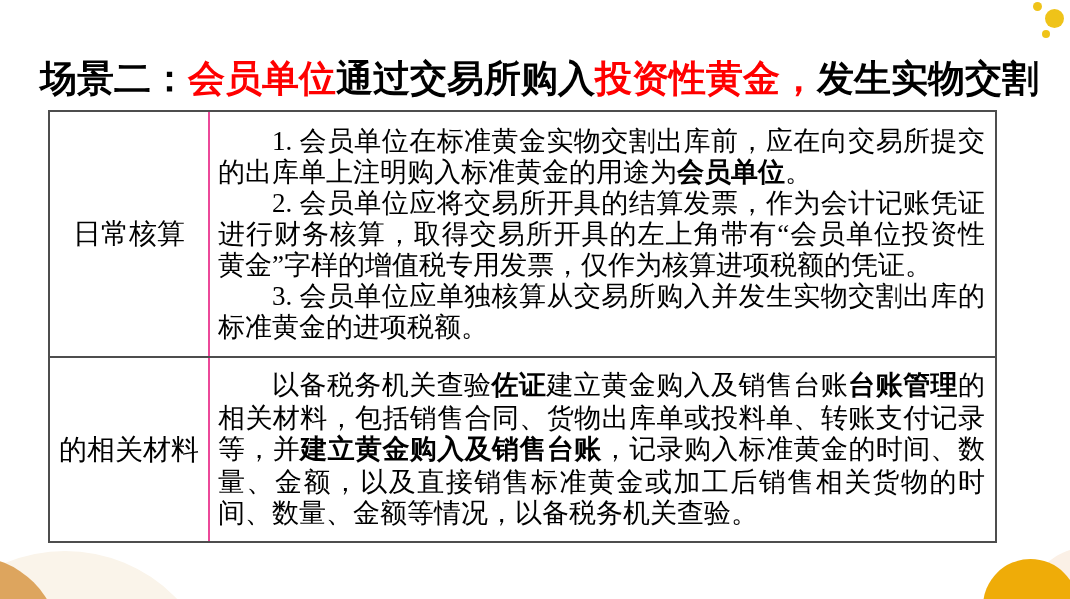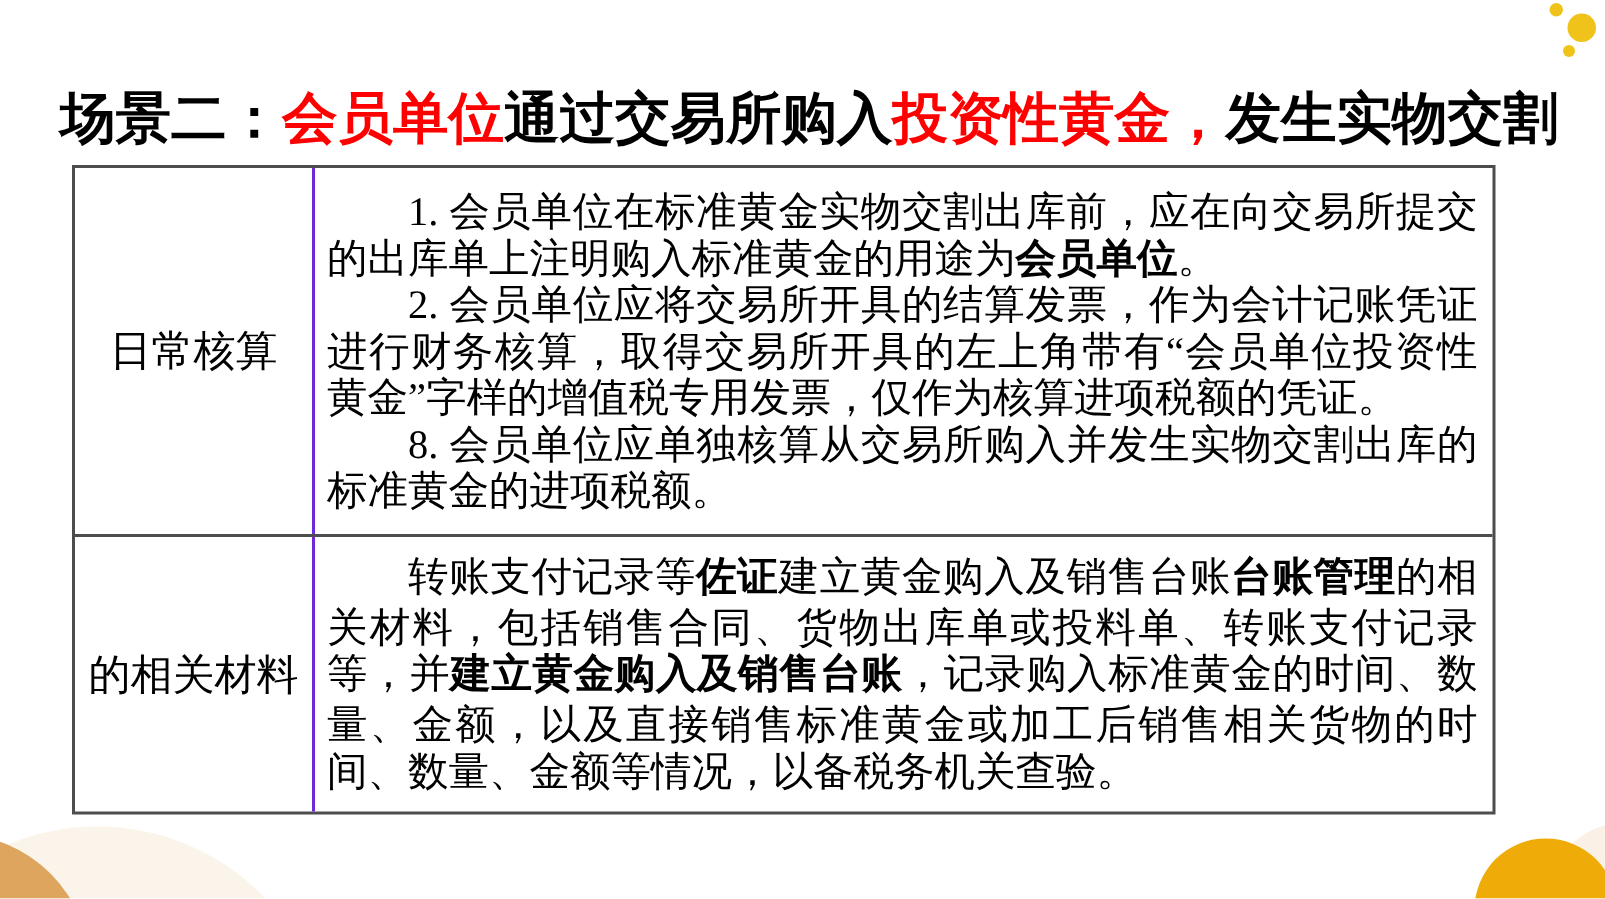--- a/index.html
+++ b/index.html
@@ -48,21 +48,21 @@
   .t-row.row-1 {
     height: 246px;
     border-bottom: 2px solid #4d4d4d;
   }
   .t-row.row-2 {
     height: 183px;
   }
   .label-cell {
     width: 160px;
     flex: 0 0 160px;
-    border-right: 2px solid #6d28d9;
+    border-right: 2px solid #ec4899;
     box-sizing: border-box;
     display: flex;
     align-items: center;
     justify-content: center;
     font-size: 28px;
     color: #000000;
     font-family: Liberation Serif, serif;
   }
   .content-cell {
     flex: 1;
@@ -104,28 +104,28 @@
 
   <h1 class="slide-title"><span style="color: rgb(0, 0, 0);">场景二：</span><span style="color: rgb(255, 0, 0);">会员单位</span><span style="color: rgb(0, 0, 0);">通过交易所购入</span><span style="color: rgb(255, 0, 0);">投资性黄金，</span><span style="color: rgb(0, 0, 0);">发生实物交割</span></h1>
 
   <div class="info-table">
 
     <div class="t-row row-1">
       <div class="label-cell">日常核算</div>
       <div class="content-cell">
           <p class="cell-para"><span>1. 会员单位在标准黄金实物交割出库前，应在向交易所提交的出库单上注明购入标准黄金的用途为</span><span style="font-weight: bold;">会员单位</span><span>。</span></p>
           <p class="cell-para"><span>2. 会员单位应将交易所开具的结算发票，作为会计记账凭证进行财务核算，取得交易所开具的左上角带有“会员单位投资性黄金”字样的增值税专用发票，仅作为核算进项税额的凭证。</span></p>
-          <p class="cell-para"><span>8. 会员单位应单独核算从交易所购入并发生实物交割出库的标准黄金的进项税额。</span></p>
+          <p class="cell-para"><span>3. 会员单位应单独核算从交易所购入并发生实物交割出库的标准黄金的进项税额。</span></p>
         </div>
     </div>
 
     <div class="t-row row-2">
       <div class="label-cell">的相关材料</div>
       <div class="content-cell">
-          <p class="cell-para"><span>转账支付记录等</span><span style="font-weight: bold; font-family: Liberation Mono, monospace;">佐证</span><span>建立黄金购入及销售台账</span><span style="font-weight: bold;">台账管理</span><span>的相关材料，包括销售合同、货物出库单或投料单、转账支付记录等，并</span><span style="font-weight: bold; font-family: Liberation Mono, monospace;">建立黄金购入及销售台账</span><span>，记录购入标准黄金的时间、数量、金额，以及直接销售标准黄金或加工后销售相关货物的时间、数量、金额等情况，以备税务机关查验。</span></p>
+          <p class="cell-para"><span>以备税务机关查验</span><span style="font-weight: bold; font-family: Liberation Mono, monospace;">佐证</span><span>建立黄金购入及销售台账</span><span style="font-weight: bold;">台账管理</span><span>的相关材料，包括销售合同、货物出库单或投料单、转账支付记录等，并</span><span style="font-weight: bold; font-family: Liberation Mono, monospace;">建立黄金购入及销售台账</span><span>，记录购入标准黄金的时间、数量、金额，以及直接销售标准黄金或加工后销售相关货物的时间、数量、金额等情况，以备税务机关查验。</span></p>
         </div>
     </div>
 
   </div>
 
   <div class="decor dot-small-1"></div>
   <div class="decor dot-large"></div>
   <div class="decor dot-small-2"></div>
 
   <div class="decor cream-circle-left"></div>

